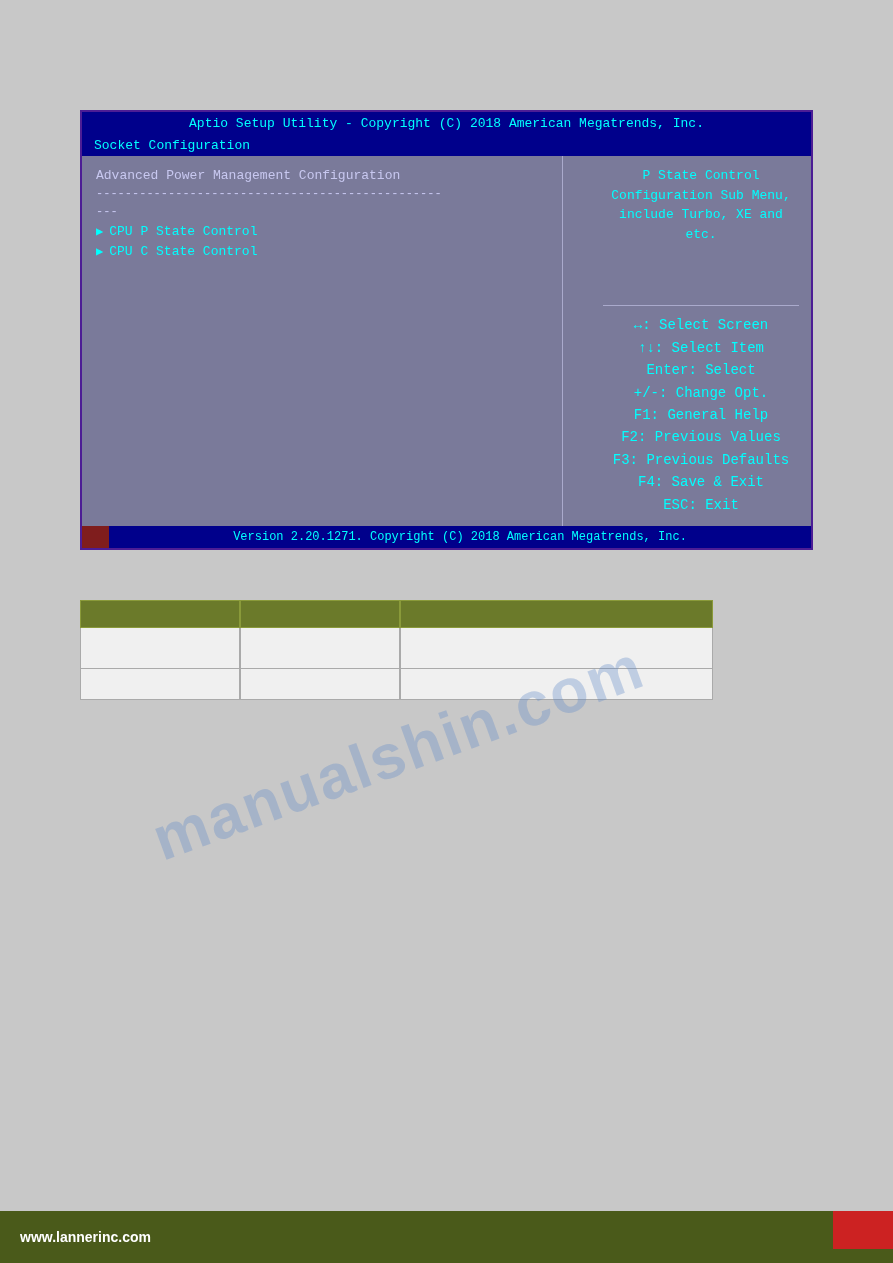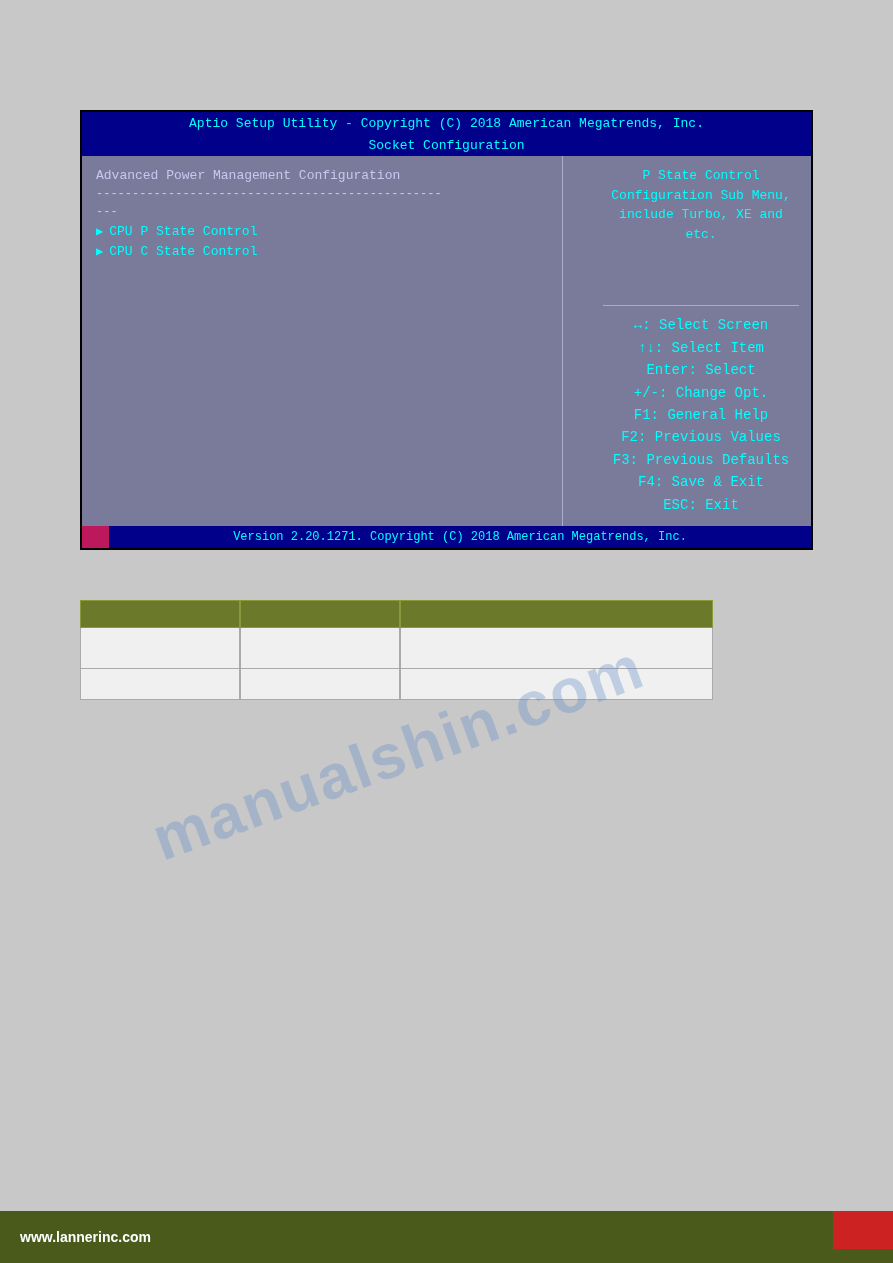--- a/index.html
+++ b/index.html
@@ -11,39 +11,39 @@
       position: relative;
       overflow: hidden;
     }
 
     
     .bios-container {
       position: absolute;
       top: 110px;
       left: 80px;
       width: 733px;
-      background: #be185d;
-      border: 2px solid #000000;
+      background: #7f1d1d;
+      border: 2px solid #4c1d95;
     }
 
     
     .bios-title-bar {
       background: #00008b;
       color: #00ffff;
       text-align: center;
       font-size: 13px;
       padding: 4px 0;
       font-family: 'Courier New', Courier, monospace;
     }
 
     
     .bios-subtitle-bar {
       background: #00008b;
       color: #00ffff;
-      text-align: center;
+      text-align: left;
       font-size: 13px;
       padding: 3px 12px;
       font-family: 'Courier New', Courier, monospace;
     }
 
     
     .bios-main {
       display: flex;
       flex-direction: row;
       background: #7a7a9a;

